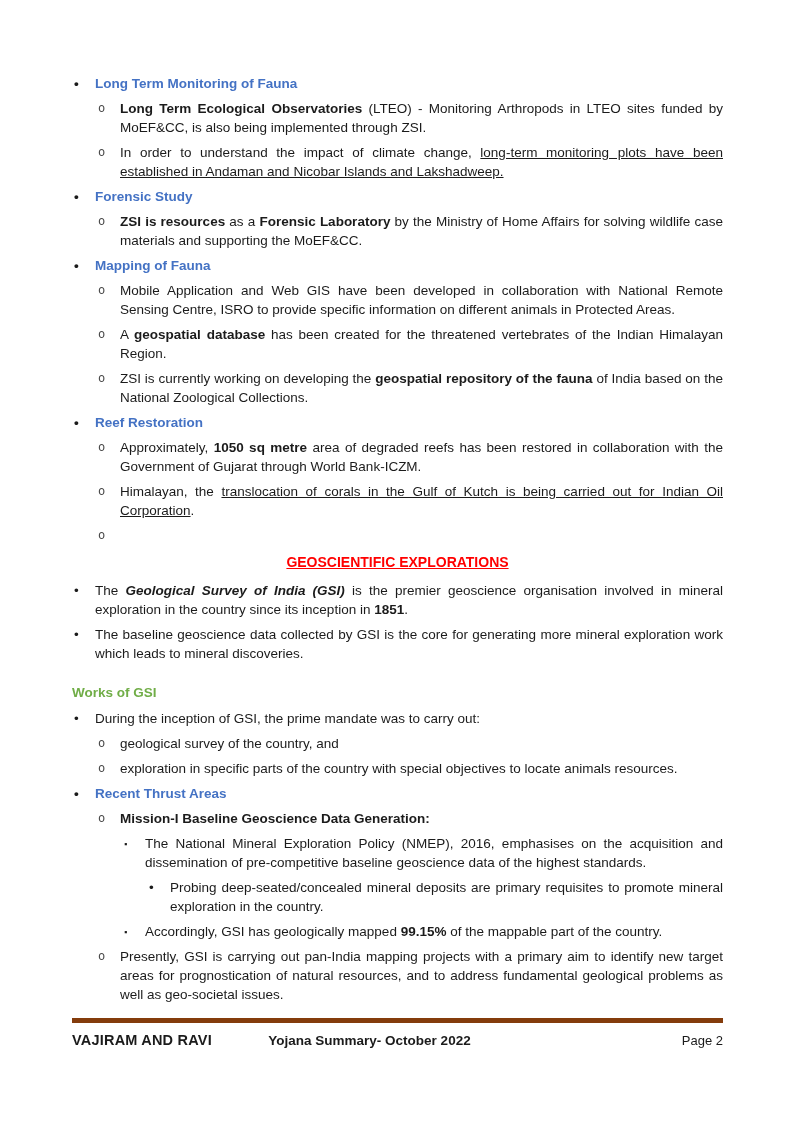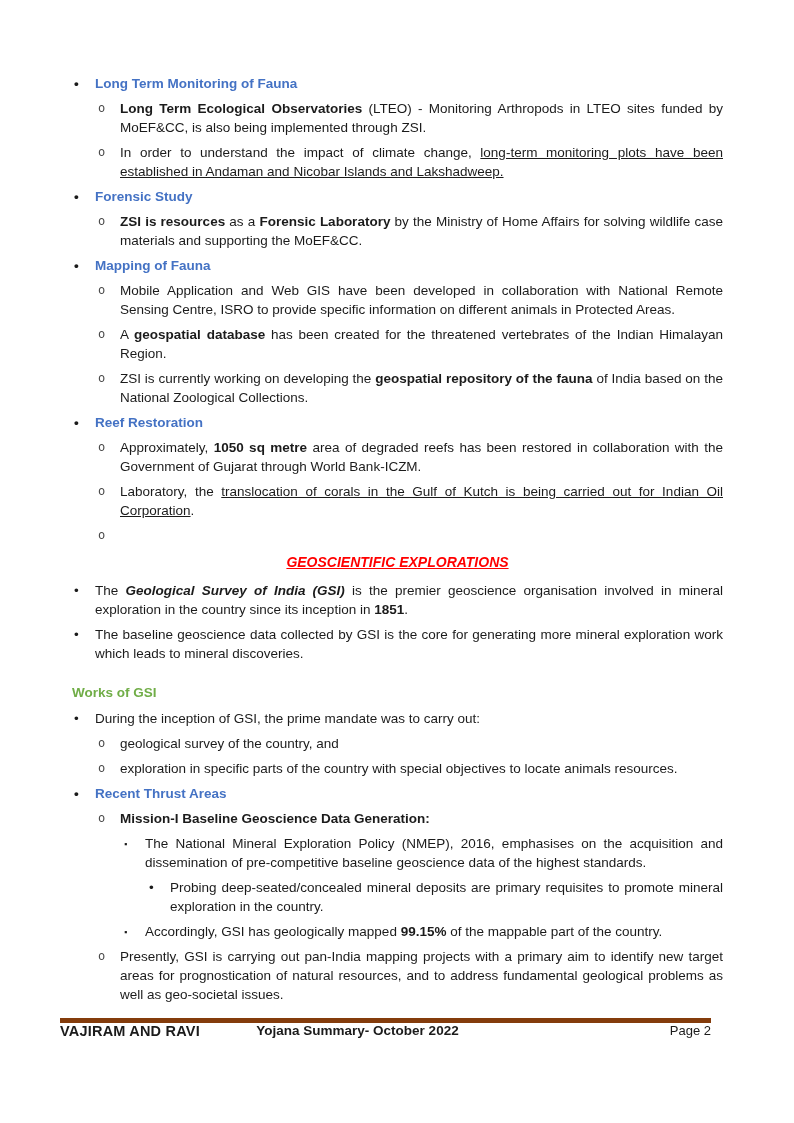--- a/index.html
+++ b/index.html
@@ -49,32 +49,32 @@
   .center-heading{
     text-align:center;
     font-size:14px;line-height:19px;
     font-weight:bold;
     margin:33px 0 9px 0;
   }
   .center-heading span{
     color:var(--heading-red);
     text-decoration:underline;
     text-decoration-color:var(--heading-red);
-    font-style:italic;
   }
   .b{font-weight:bold;}
   .i{font-style:italic;margin-top:44px;}
   .u{text-decoration:underline;}
   .footer{
     position:absolute;
-    left:60px; top:1018px;
+    left:72px; top:1018px;
     width:651px;
     border-top:5px solid var(--rule-color);
+    padding-top:9px;
     display:flex;
-    align-items:flex-start;
+    align-items:center;
   }
   .footer .left{flex:1;font-size:14.5px;font-weight:bold;letter-spacing:.2px;}
   .footer .center{flex:0 0 auto;font-size:13.5px;font-weight:bold;transform:translateX(-28px);}
   .footer .right{flex:1;text-align:right;font-size:13px;}
 </style>
 </head>
 <body>
 
 <div class="page" style="--heading-blue: #4472C4; --heading-green: #70AD47; --heading-red: #FF0000; --rule-color: #843C0C;">
   <div class="content">
@@ -82,21 +82,21 @@
       <div class="para lvl2"><span class="marker">o</span><span class="b ">Long Term Ecological Observatories</span><span class=""> (LTEO) - Monitoring Arthropods in LTEO sites funded by MoEF&amp;CC, is also being implemented through ZSI.</span></div>
       <div class="para lvl2"><span class="marker">o</span><span class="">In order to understand the impact of climate change, </span><span class="u">long-term monitoring plots have been established in Andaman and Nicobar Islands and Lakshadweep.</span></div>
       <div class="para lvl1 heading c-blue"><span class="marker">•</span><span class="b ">Forensic Study</span></div>
       <div class="para lvl2"><span class="marker">o</span><span class="b ">ZSI is resources</span><span class=""> as a </span><span class="b ">Forensic Laboratory</span><span class=""> by the Ministry of Home Affairs for solving wildlife case materials and supporting the MoEF&amp;CC.</span></div>
       <div class="para lvl1 heading c-blue"><span class="marker">•</span><span class="b ">Mapping of Fauna</span></div>
       <div class="para lvl2"><span class="marker">o</span><span class="">Mobile Application and Web GIS have been developed in collaboration with National Remote Sensing Centre, ISRO to provide specific information on different animals in Protected Areas.</span></div>
       <div class="para lvl2"><span class="marker">o</span><span class="">A </span><span class="b ">geospatial database</span><span class=""> has been created for the threatened vertebrates of the Indian Himalayan Region.</span></div>
       <div class="para lvl2"><span class="marker">o</span><span class="">ZSI is currently working on developing the </span><span class="b ">geospatial repository of the fauna</span><span class=""> of India based on the National Zoological Collections.</span></div>
       <div class="para lvl1 heading c-blue"><span class="marker">•</span><span class="b ">Reef Restoration</span></div>
       <div class="para lvl2"><span class="marker">o</span><span class="">Approximately, </span><span class="b ">1050 sq metre</span><span class=""> area of degraded reefs has been restored in collaboration with the Government of Gujarat through World Bank-ICZM.</span></div>
-      <div class="para lvl2"><span class="marker">o</span><span class="">Laboratory, the </span><span class="u">translocation of corals in the Gulf of Kutch is being carried out for Indian Oil Corporation</span><span class="">.</span></div>
+      <div class="para lvl2"><span class="marker">o</span><span class="">Himalayan, the </span><span class="u">translocation of corals in the Gulf of Kutch is being carried out for Indian Oil Corporation</span><span class="">.</span></div>
       <div class="para lvl2"><span class="marker">o</span></div>
       <div class="center-heading"><span class="">GEOSCIENTIFIC EXPLORATIONS</span></div>
       <div class="para lvl1"><span class="marker">•</span><span class="">The </span><span class="b i ">Geological Survey of India (GSI)</span><span class=""> is the premier geoscience organisation involved in mineral exploration in the country since its inception in </span><span class="b ">1851</span><span class="">.</span></div>
       <div class="para lvl1"><span class="marker">•</span><span class="">The baseline geoscience data collected by GSI is the core for generating more mineral exploration work which leads to mineral discoveries.</span></div>
       <div class="side-heading"><span class="">Works of GSI</span></div>
       <div class="para lvl1"><span class="marker">•</span><span class="">During the inception of GSI, the prime mandate was to carry out:</span></div>
       <div class="para lvl2"><span class="marker">o</span><span class="">geological survey of the country, and</span></div>
       <div class="para lvl2"><span class="marker">o</span><span class="">exploration in specific parts of the country with special objectives to locate animals resources.</span></div>
       <div class="para lvl1 heading c-blue"><span class="marker">•</span><span class="b ">Recent Thrust Areas</span></div>
       <div class="para lvl2"><span class="marker">o</span><span class="b ">Mission-I Baseline Geoscience Data Generation:</span></div>

